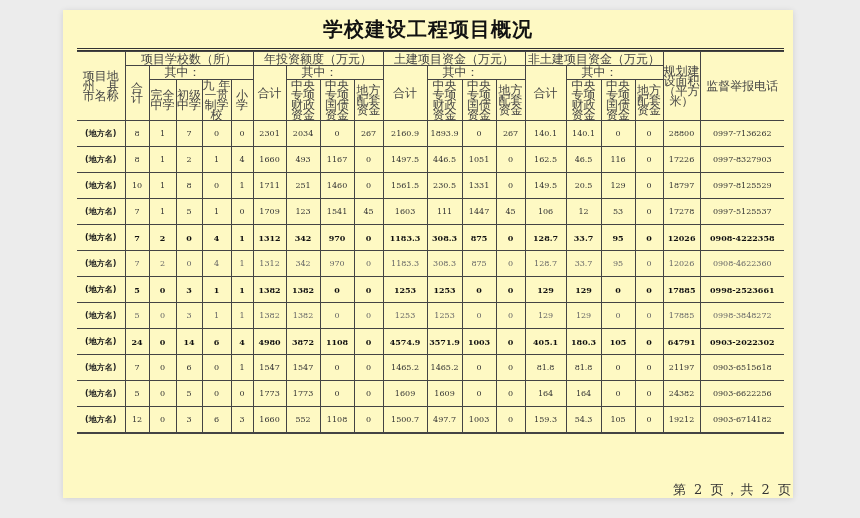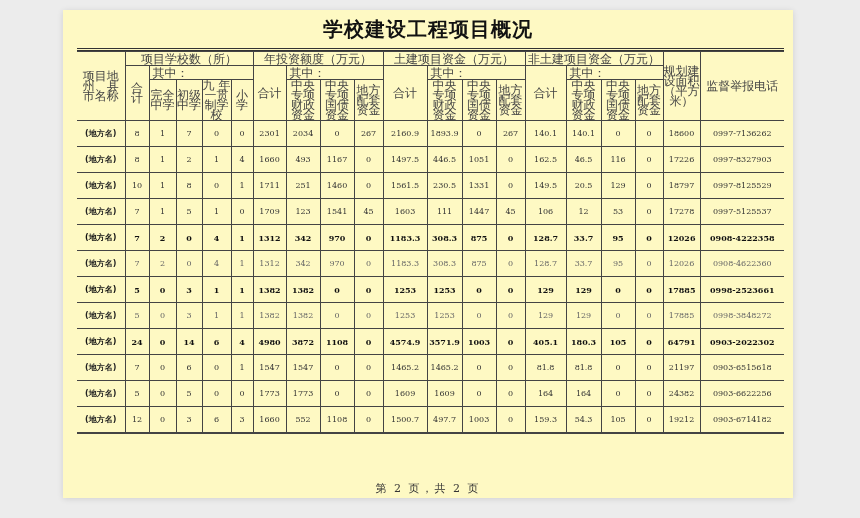--- a/index.html
+++ b/index.html
@@ -27,36 +27,36 @@
   }
   table {
     border-collapse: collapse; width: 707px; table-layout: fixed;
     font-size: 8px;
   }
   td, th {
     border: 1px solid #444; text-align: center; vertical-align: middle;
     padding: 0; font-weight: normal; line-height: 10px; color: #333;
   }
   th { font-size: 12px; color: #444; }
-  th.left-align { text-align: left; padding-left: 3px; }
+  th.left-align { text-align: left; padding-left: 15px; font-family: Liberation Mono, monospace; }
   tr.hdr1 th { height: 13px; }
   tr.hdr2 th { height: 13px; }
   tr.hdr3 th { height: 40px; }
   tbody tr td { height: 25px; }
   tbody tr { }
   td.name { font-weight: bold; color: #222; border-left: none; font-family: "DejaVu Sans", "Liberation Sans", sans-serif; font-size: 8px; }
   th.name-h { border-left: none; }
   th.last, td.last { border-right: none; }
   tr.bold td { font-weight: bold; color: #111; }
   tr.light td { color: #666; }
   tr.light td.name { color: #222; }
   tbody tr:last-child td { border-bottom: 2px solid #444; }
   .footer {
     position: absolute; left: 0; right: 0; top: 471px;
-    text-align: center; font-size: 11px; letter-spacing: 2px; color: #333;
+    text-align: right; font-size: 13px; letter-spacing: 2px; color: #333;
   }
 </style>
 </head>
 <body>
 
 <div class="page">
   <div class="title">学校建设工程项目概况</div>
 
   <div class="tbl-wrap">
     <table>
@@ -131,21 +131,21 @@
             <td>0</td>
             <td>267</td>
             <td>2160.9</td>
             <td>1893.9</td>
             <td>0</td>
             <td>267</td>
             <td>140.1</td>
             <td>140.1</td>
             <td>0</td>
             <td>0</td>
-            <td>18600</td>
+            <td>28800</td>
             <td class="last">0997-7136262</td>
           </tr>
           <tr class="normal">
             <td class="name">(地方名)</td>
             <td>8</td>
             <td>1</td>
             <td>2</td>
             <td>1</td>
             <td>4</td>
             <td>1660</td>

